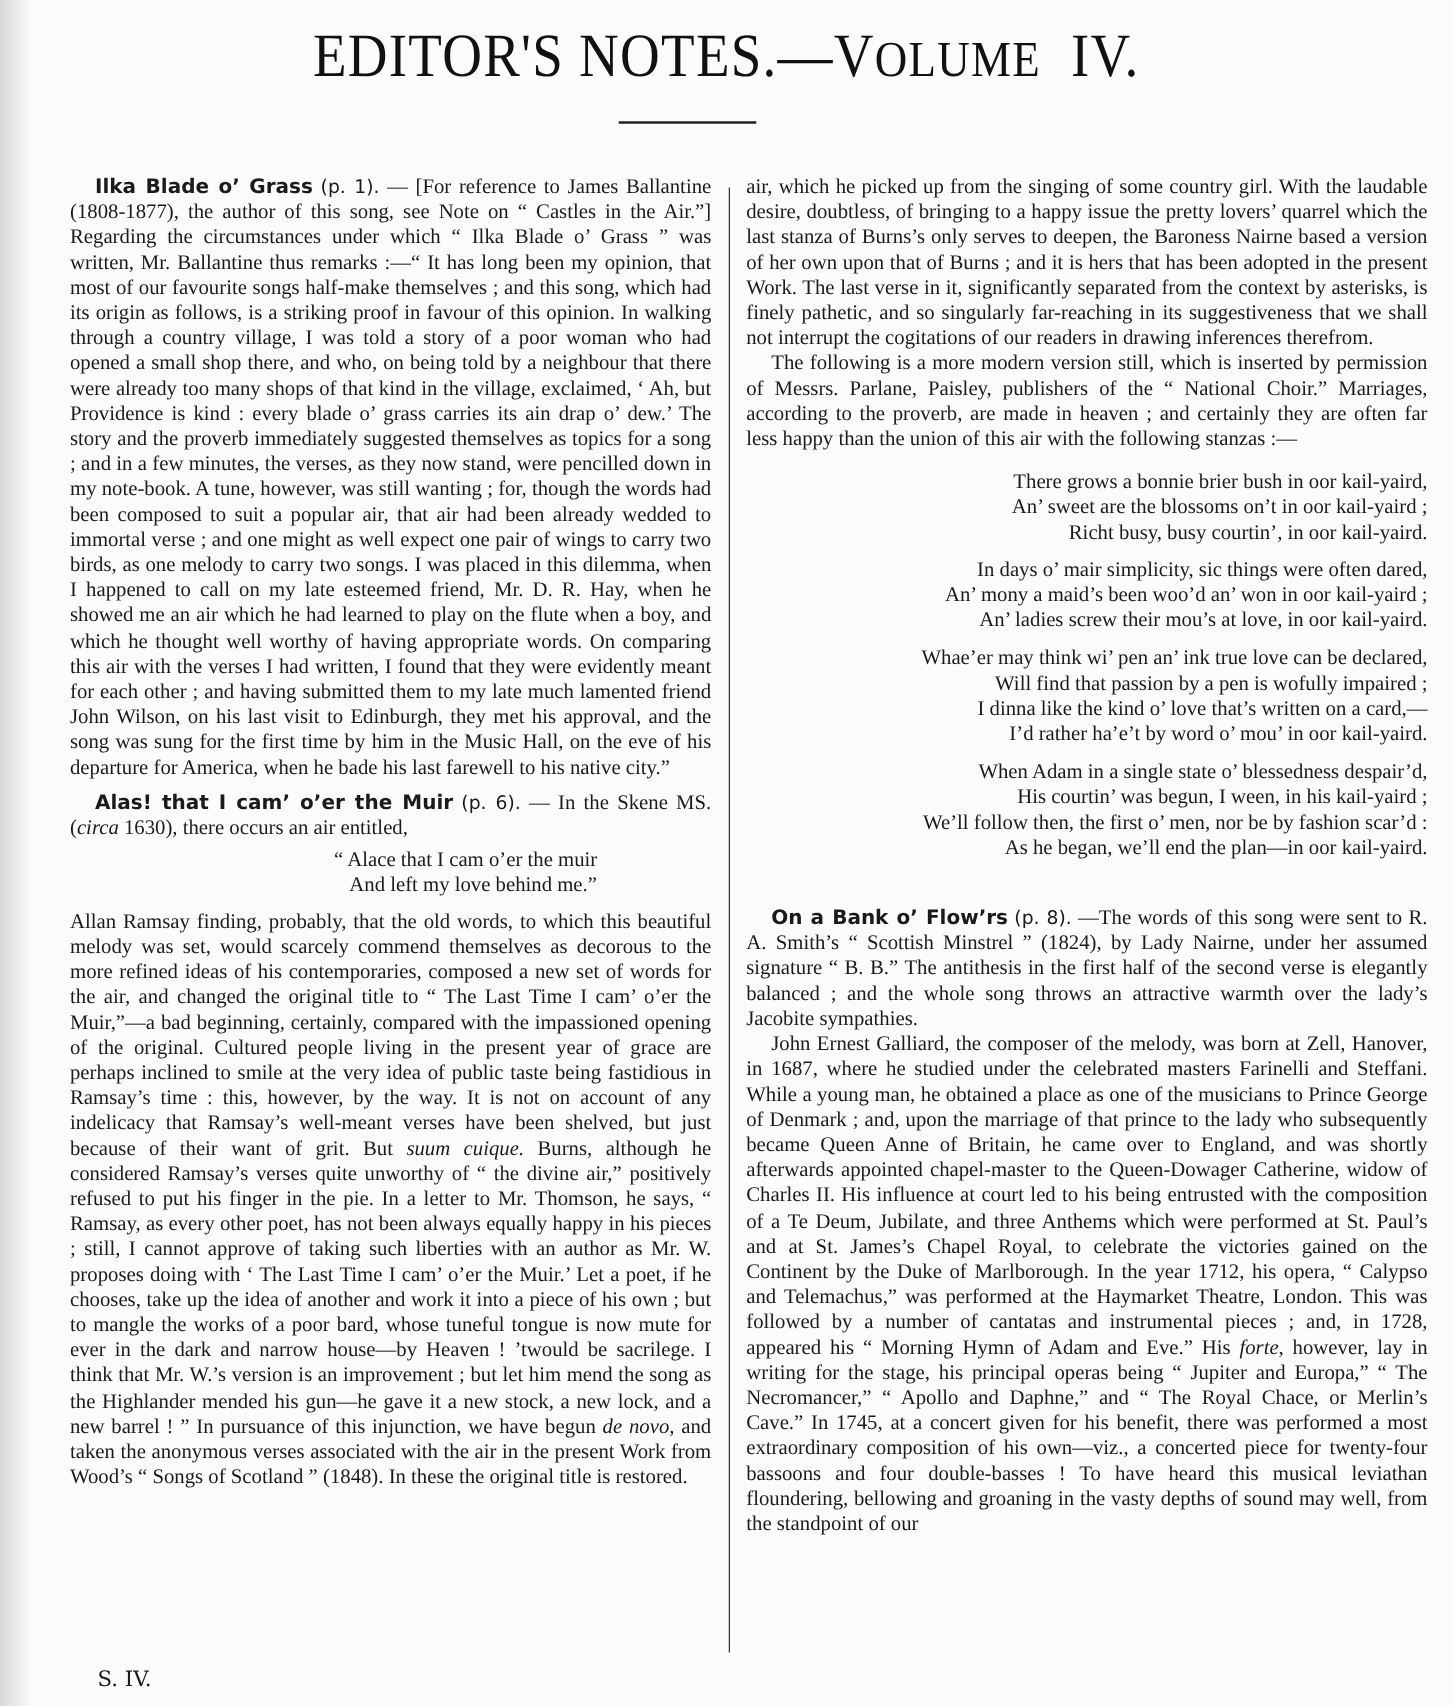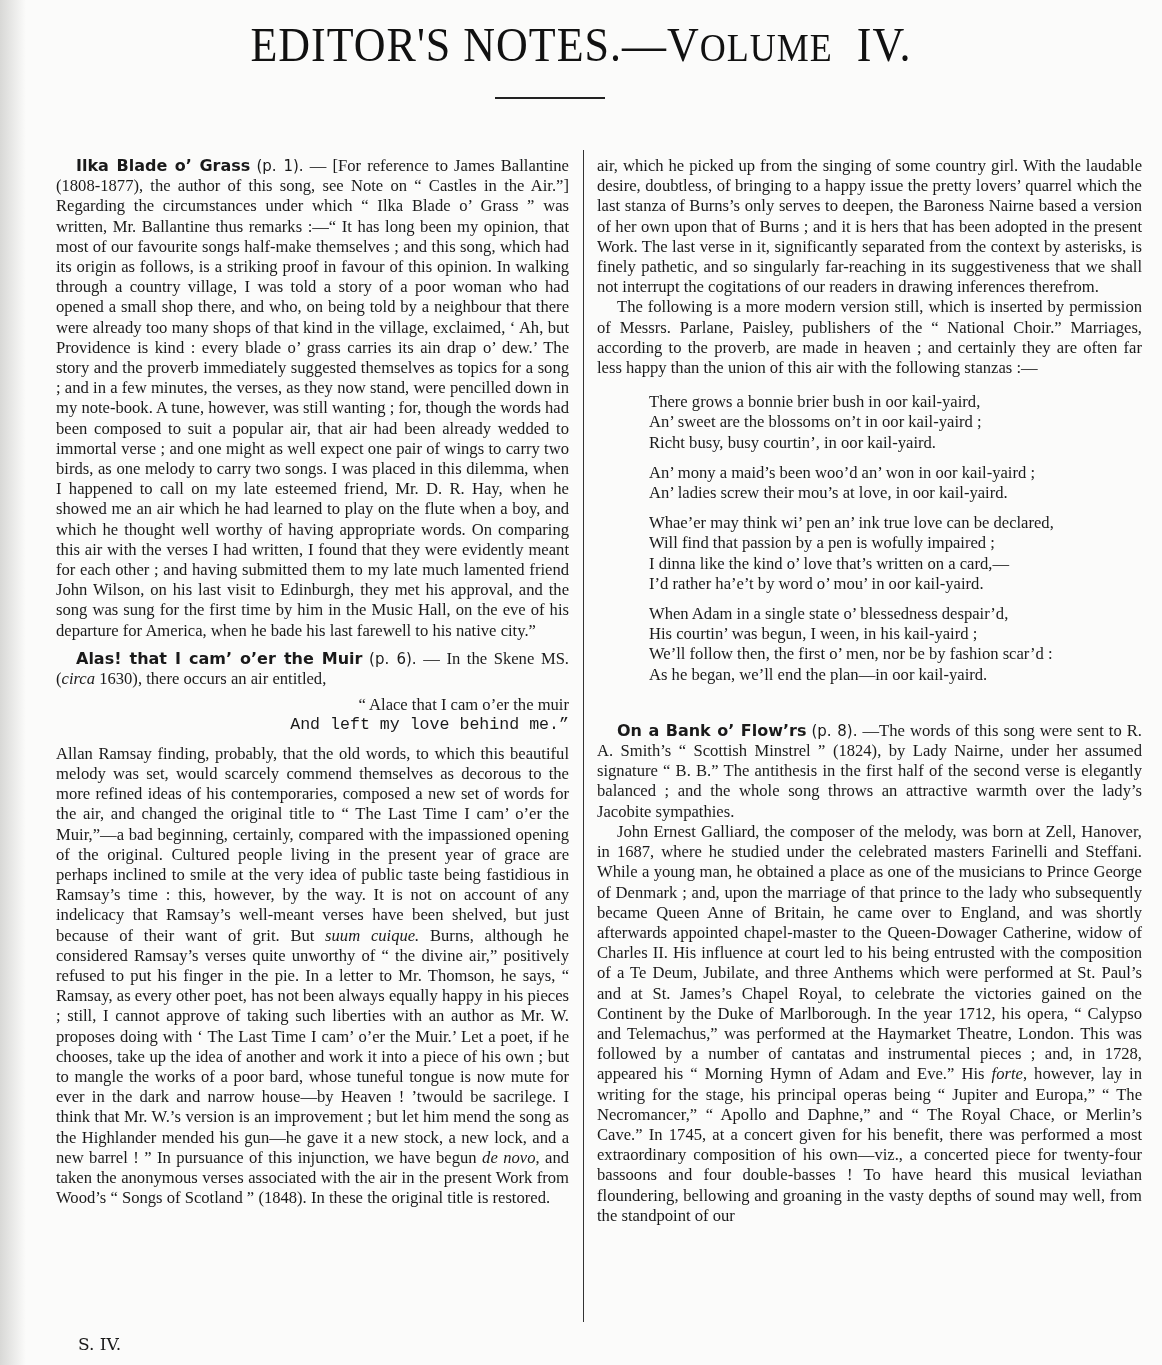--- a/index.html
+++ b/index.html
@@ -20,42 +20,42 @@
     font-size: 44px; letter-spacing: 1px; font-weight: normal;
     transform: scaleY(1.12); transform-origin: top center;
     color: #111;
   }
   .title .sc { font-size: 36px; }
   .title-rule {
     position: absolute; top: 97px; left: 495px; width: 110px; height: 2px;
     background: #222;
   }
   .col {
-    position: absolute; top: 156px;
+    position: absolute; top: 139px;
     font-size: 16.6px; line-height: 20.2px;
     text-align: justify;
   }
   .col-left { left: 56px; width: 513px; }
   .col-right { left: 597px; width: 545px; }
   .col-divider {
     position: absolute; left: 583px; top: 150px; width: 1px; height: 1172px;
     background: #333;
   }
   p { margin: 0; text-indent: 20px; }
   p.noind { text-indent: 0; }
   .head {
     font-family: "DejaVu Sans", "Liberation Sans", sans-serif;
     font-weight: bold; font-size: 16px;
   }
   .pref { font-family: "DejaVu Sans", "Liberation Sans", sans-serif; font-size: 15px; }
   .sect { margin-top: 8px; }
-  .quote { margin: 6px 0 8px 120px; text-align: right; }
+  .quote { margin: 6px 0 8px 120px; text-align: center; }
   .quote div { text-indent: 0; }
-  .quote .l2 { padding-left: 12px; font-family: Liberation Mono, monospace; }
-  .verse { margin: 14px 0 0 52px; text-align: left; }
+  .quote .l2 { padding-left: 12px; }
+  .verse { margin: 14px 0 0 52px; text-align: right; }
   .stanza { margin-bottom: 10px; }
   .stanza div { white-space: nowrap; }
   .gap { height: 26px; }
   .footer {
     position: absolute; left: 78px; top: 1334px;
     font-family: "DejaVu Serif", serif; font-weight: normal; font-size: 17px;
   }
   i { font-style: italic; }
 </style>
 </head>
@@ -96,20 +96,21 @@
   <p class="noind">air, which he picked up from the singing of some country girl. With the laudable desire, doubtless, of bringing to a happy issue the pretty lovers’ quarrel which the last stanza of Burns’s only serves to deepen, the Baroness Nairne based a version of her own upon that of Burns ; and it is hers that has been adopted in the present Work. The last verse in it, significantly separated from the context by asterisks, is finely pathetic, and so singularly far-reaching in its suggestiveness that we shall not interrupt the cogitations of our readers in drawing inferences therefrom.</p>
   <p>The following is a more modern version still, which is inserted by permission of Messrs. Parlane, Paisley, publishers of the “ National Choir.” Marriages, according to the proverb, are made in heaven ; and certainly they are often far less happy than the union of this air with the following stanzas :—</p>
 
   <div class="verse">
     <div class="stanza">
       <div>There grows a bonnie brier bush in oor kail-yaird,</div>
       <div>An’ sweet are the blossoms on’t in oor kail-yaird ;</div>
       <div>Richt busy, busy courtin’, in oor kail-yaird.</div>
     </div>
     <div class="stanza">
+      <div>In days o’ mair simplicity, sic things were often dared,</div>
       <div>An’ mony a maid’s been woo’d an’ won in oor kail-yaird ;</div>
       <div>An’ ladies screw their mou’s at love, in oor kail-yaird.</div>
     </div>
     <div class="stanza">
       <div>Whae’er may think wi’ pen an’ ink true love can be declared,</div>
       <div>Will find that passion by a pen is wofully impaired ;</div>
       <div>I dinna like the kind o’ love that’s written on a card,—</div>
       <div>I’d rather ha’e’t by word o’ mou’ in oor kail-yaird.</div>
     </div>
     <div class="stanza">

